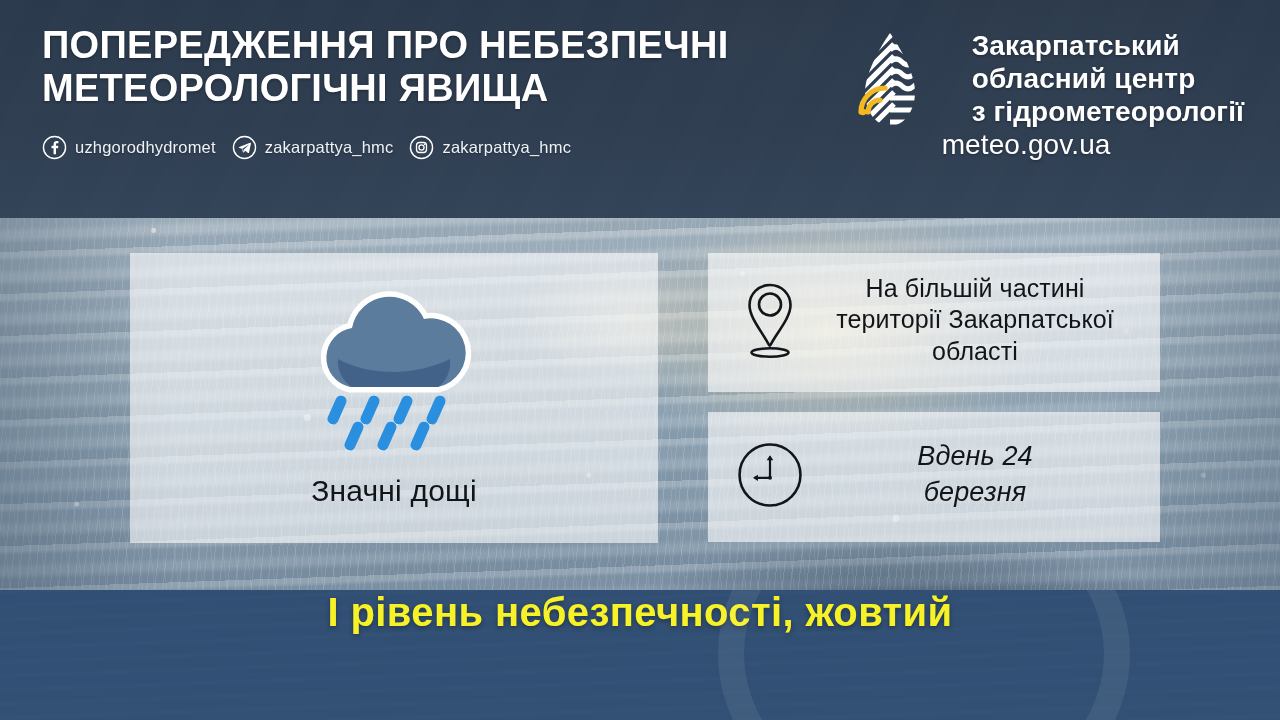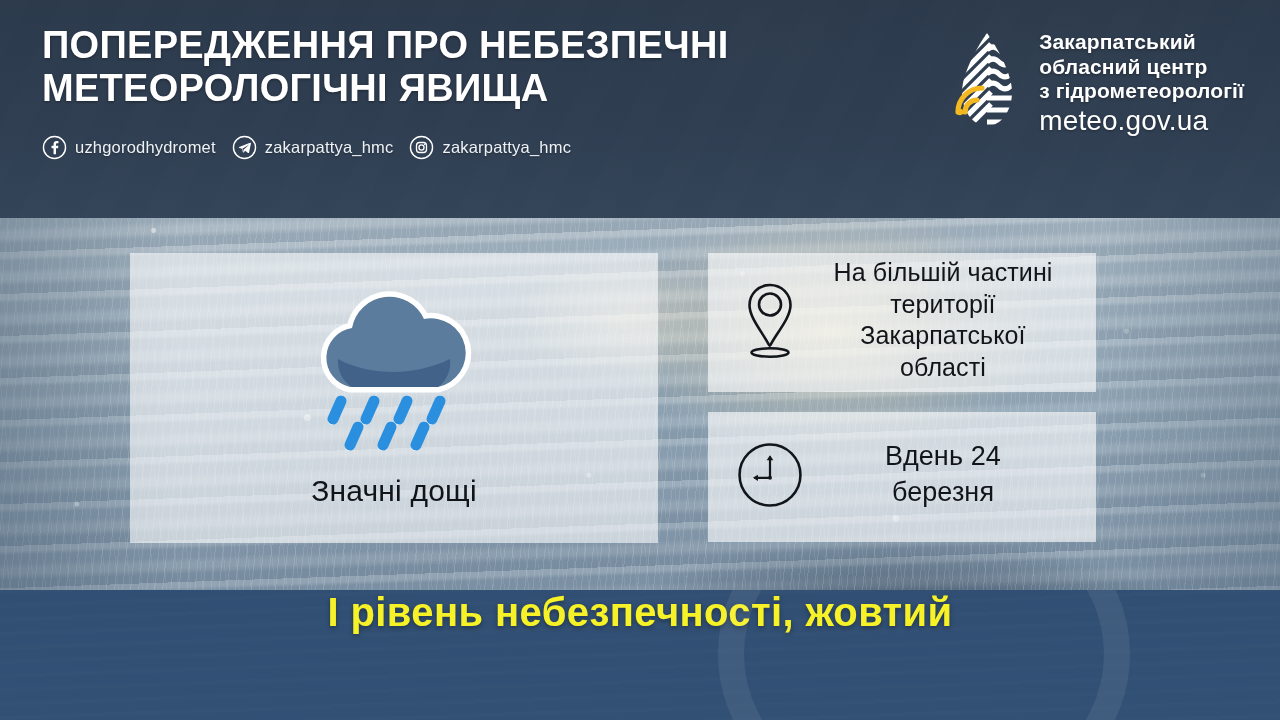--- a/index.html
+++ b/index.html
@@ -150,26 +150,27 @@
   
   .logo-block {
     display: flex;
     align-items: flex-start;
     gap: 16px;
     padding-top: 6px;
   }
   .logo-mark { width: 72px; height: 105px; flex: 0 0 72px; }
   .logo-text {
     color: #ffffff;
-    font-size: 21px;
+    font-size: 28px;
     font-weight: 700;
     line-height: 1.17;
     letter-spacing: 0.1px;
     white-space: pre-line;
     text-shadow: 0 1px 3px rgba(0,0,0,0.35);
+    margin-left: 30px;
   }
   .logo-site {
     color: #ffffff;
     font-size: 28px;
     font-weight: 400;
     letter-spacing: 0.1px;
     margin-top: 1px;
     text-shadow: 0 1px 3px rgba(0,0,0,0.35);
   }
 
@@ -189,29 +190,29 @@
   .hazard-label {
     color: #111418;
     font-size: 30px;
     font-weight: 400;
     letter-spacing: 0.2px;
   }
 
   .panel {
     position: absolute;
     left: 708px;
-    width: 388px;
+    width: 452px;
     background: rgba(255,255,255,0.62);
     display: flex;
     align-items: center;
     padding: 0 14px 5px 26px;
     gap: 4px;
   }
   .panel-place { top: 253px; height: 139px; }
-  .panel-time  { top: 412px; height: 130px; }
+  .panel-time  { top: 412px; height: 130px; font-style: italic; }
 
   .panel-icon {
     width: 72px; height: 88px;
     flex: 0 0 72px;
     display: flex; align-items: center; justify-content: center;
   }
   .panel-text {
     flex: 1 1 auto;
     text-align: center;
     color: #111418;

